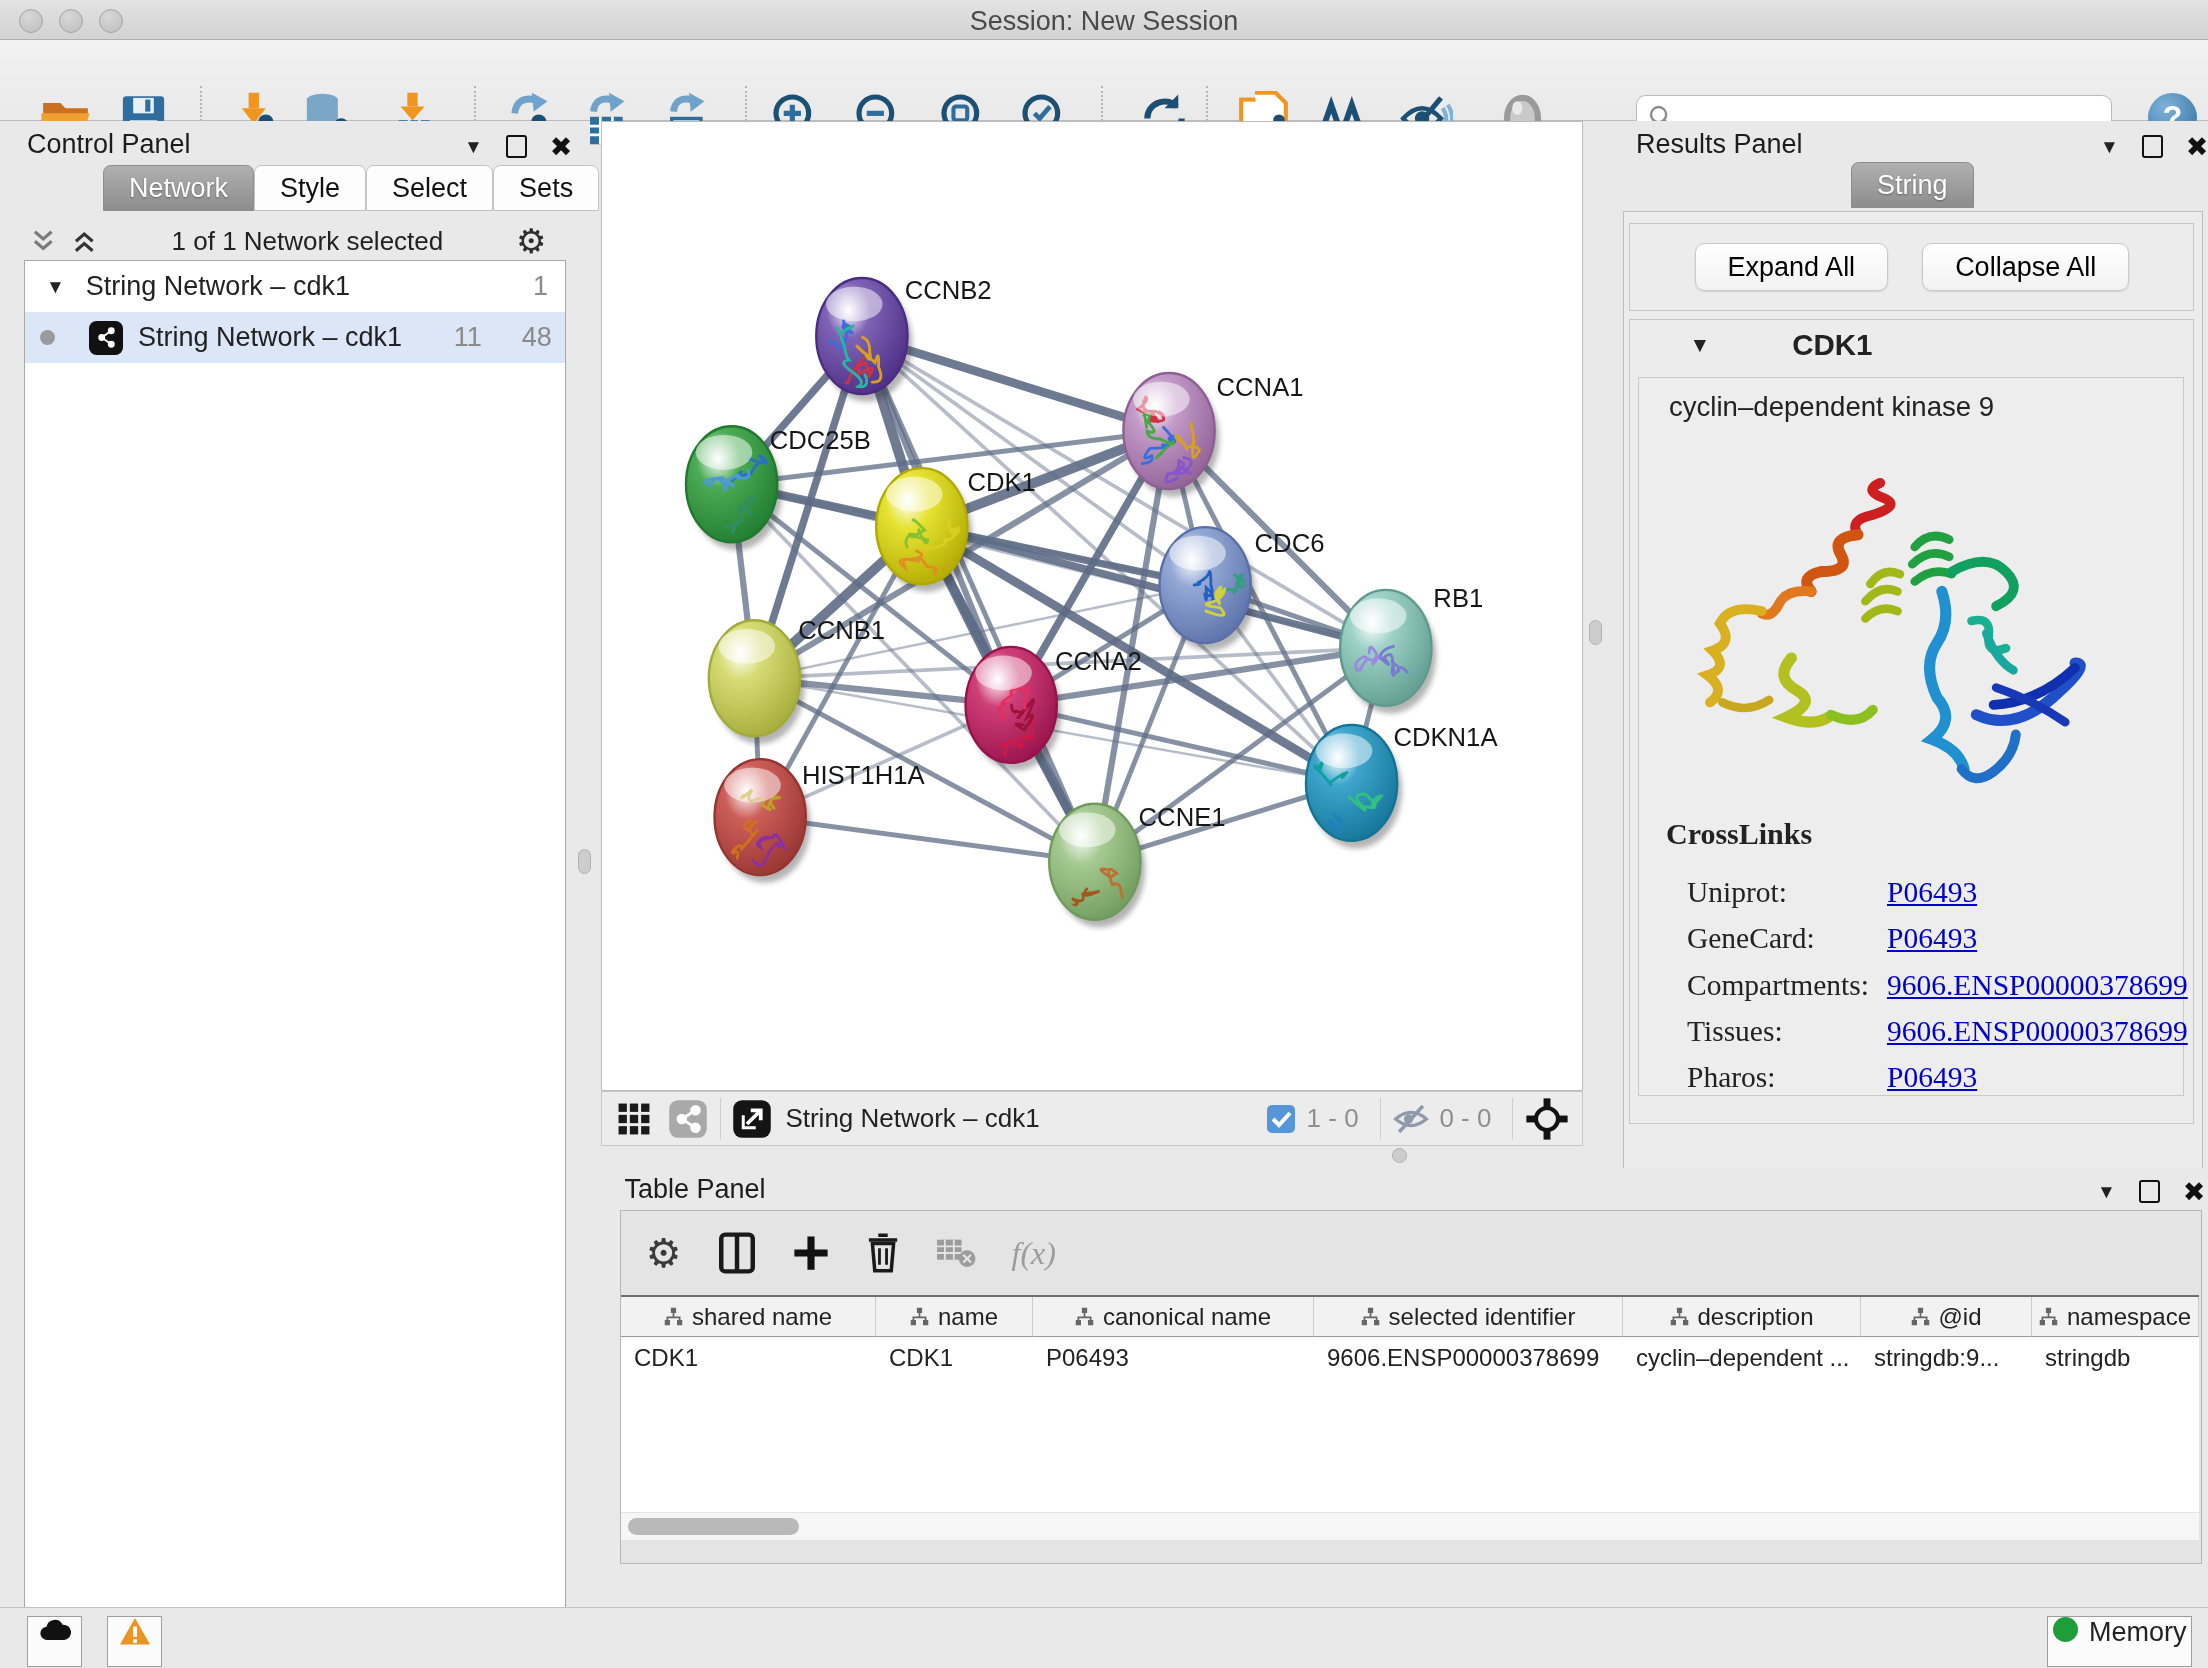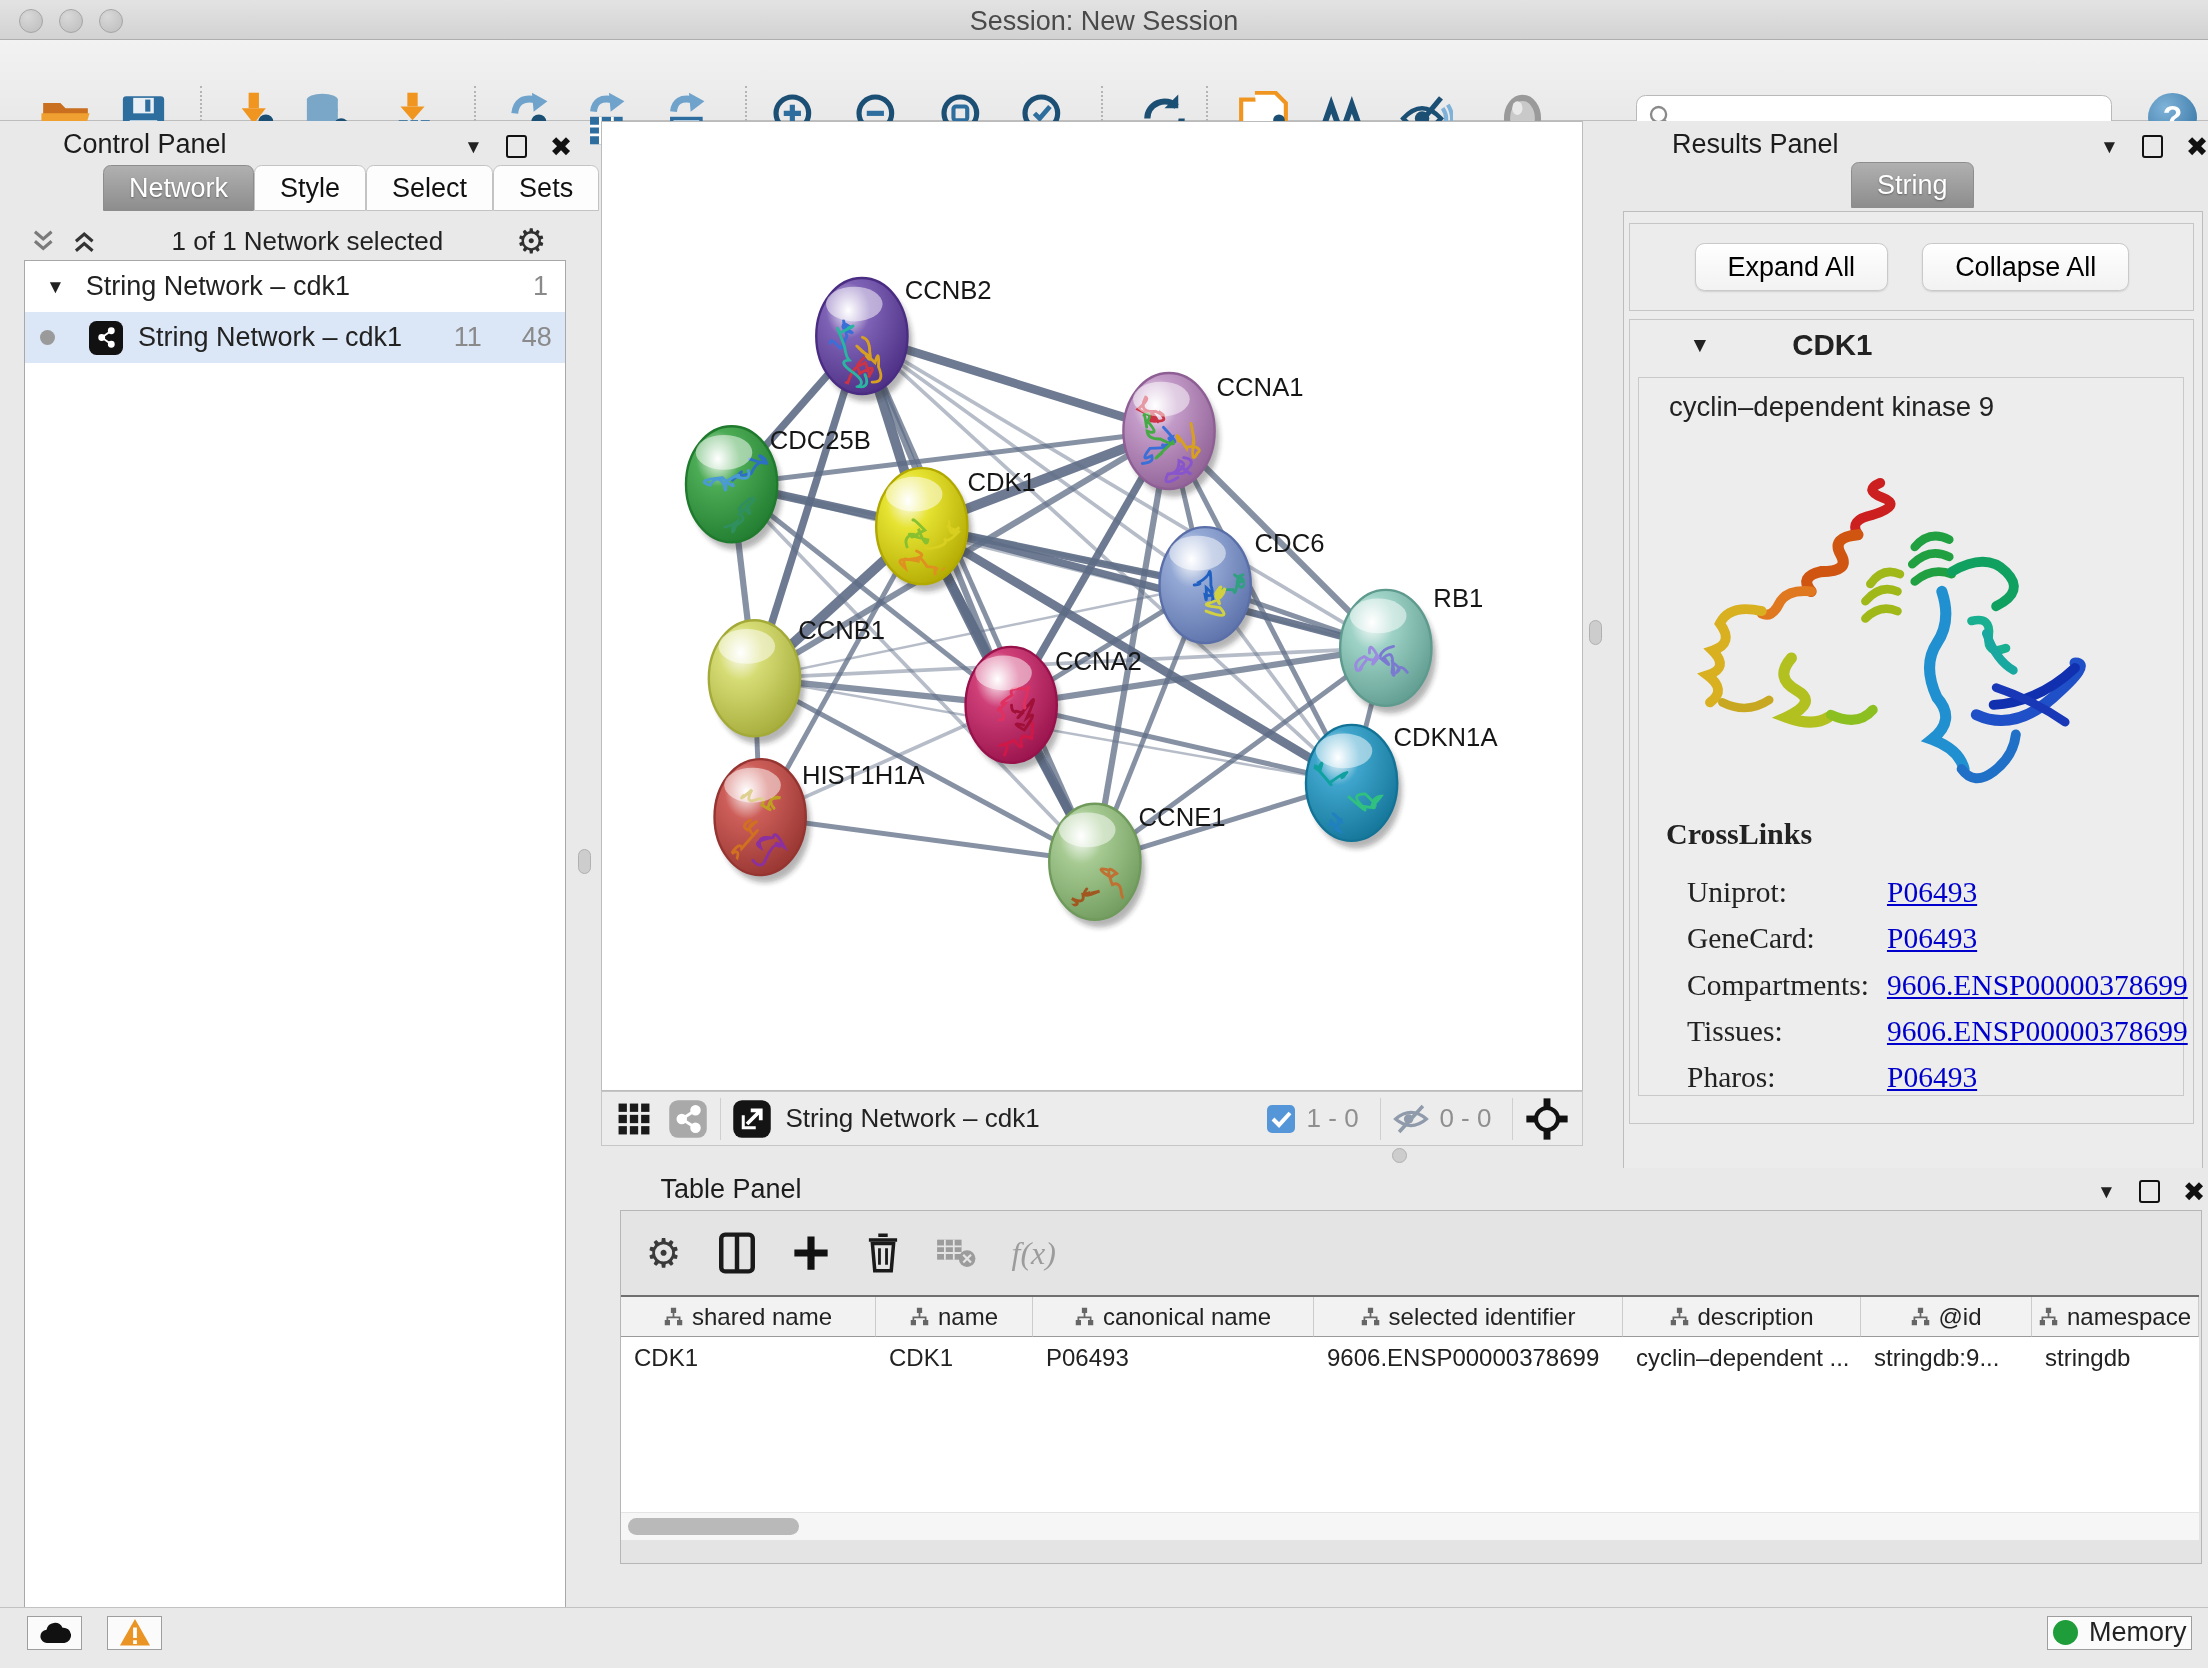--- a/index.html
+++ b/index.html
@@ -24,21 +24,21 @@
     border-left:2.9px dotted #b4b4b4; }
   .searchbox { position:absolute; left:1636px; top:55px; width:476px; height:44px;
     background:#fff; border:1.9px solid #b9b9b9; border-radius:9.5px; display:flex; align-items:center; }
   .searchbox svg { width:28.5px; height:28.5px; margin-left:9.5px; }
   .searchbox input { border:none; outline:none; flex:1; font-size:25px; background:transparent; height:38px; }
   .helpbtn { position:absolute; left:2148px; top:53px; width:49px; height:49px; border-radius:50%;
     background:radial-gradient(circle at 35% 30%, #7fb3d9, #2e6e9e); color:#fff; font-size:32px;
     font-weight:bold; text-align:center; line-height:49px; }
 
   
-  .panel-title { font-size:27px; color:#1c1c1c;margin-left:36px; }
+  .panel-title { font-size:27px; color:#1c1c1c; }
   .panel-controls { position:absolute; display:flex; gap:23px; align-items:center; }
   .pc-collapse { font-size:19px; color:#222; }
   .pc-float { width:21px; height:23px; border:2.9px solid #111; border-radius:2.9px; }
   .pc-close { font-size:27px; font-weight:bold; color:#111; }
 
   .tab { display:inline-block; border:1px solid #c3c3c3; background:#fdfdfd; color:#111;
     border-radius:7.6px 7.6px 0 0; font-size:27px; padding:6.7px 25px; }
   .tab.selected { background:linear-gradient(#b0b0b0,#8d8d8d); color:#fff; border-color:#8d8d8d;
     text-shadow:0 1px 1.9px rgba(0,0,0,.35); }
 
@@ -106,22 +106,22 @@
     padding-left:13.3px; overflow:hidden; white-space:nowrap; }
   #tp-white { position:absolute; left:0; top:168px; width:1578px; height:133px; background:#fff; }
   #tp-hscroll { position:absolute; left:0; top:302px; width:1578px; height:27px; background:#f6f6f6; }
   #tp-hscroll .thumb { position:absolute; left:7.6px; top:4.8px; width:171px; height:17px;
     background:#b9b9b9; border-radius:8.6px; }
   #tp-tabs { position:absolute; left:511px; top:401px; white-space:nowrap; }
 
   
   #statusbar { position:absolute; left:0; top:1607px; width:2208px; height:61px;
     background:#e9e9e9; border-top:1.9px solid #c2c2c2; }
-  .sb-btn { position:absolute; top:7.6px; height:34px; background:#fbfbfb; border:1.9px solid #9e9e9e;
-    display:flex; align-items:center; justify-content:center; }
+  .sb-btn { position:absolute; top:7.6px; height:51px; background:#fbfbfb; border:1.9px solid #9e9e9e;
+    display:flex; align-items:flex-start; justify-content:center; }
   #memory-btn { left:2047px; width:145px; font-size:27px; gap:11.4px; }
   #memory-dot { width:25px; height:25px; border-radius:50%; background:#1f9d3a; }
 </style>
 </head>
 <body>
 
 <div id="app">
 
   <div class="titlebar">
     <div class="traffic" style="left:19px"></div>

